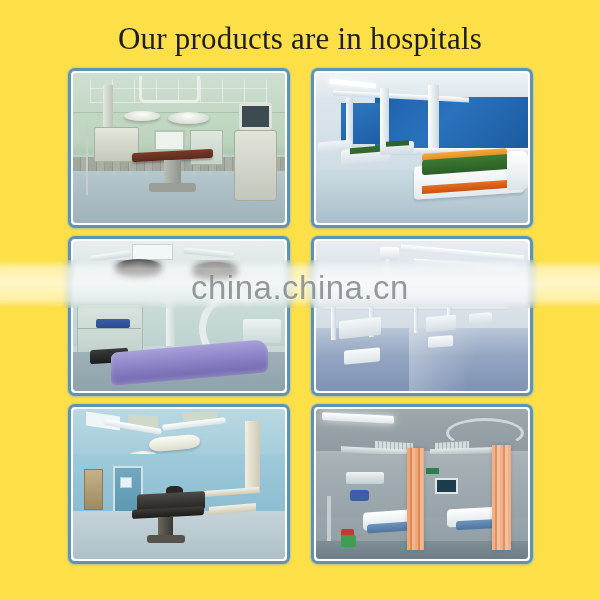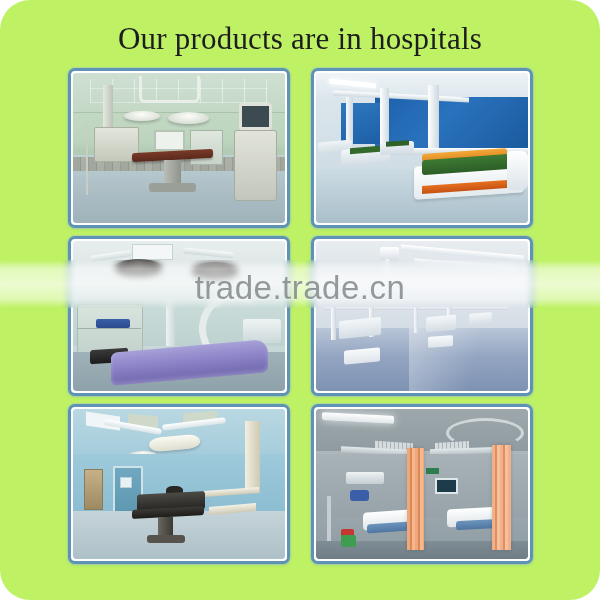--- a/index.html
+++ b/index.html
@@ -4,24 +4,23 @@
 <style>
   html, body {
     margin: 0;
     padding: 0;
     background: #ffffff;
   }
   #page {
     position: relative;
     width: 600px;
     height: 600px;
-    background: #bef264;
+    background: #fde047;
     overflow: hidden;
     font-family: "Liberation Sans", sans-serif;
-    border-radius: 30px;
   }
 
   
   #page-title {
     position: absolute;
     left: 0;
     top: 21px;
     width: 600px;
     text-align: center;
     font-family: "Liberation Serif", serif;
@@ -559,15 +558,15 @@
         <div class="layer p6-bin-red"></div>
         <div class="layer p6-bin-green"></div>
         <div class="layer p6-curtain1"></div>
         <div class="layer p6-curtain2"></div>
       </div>
     </div>
 
   </div>
 
   <div id="watermark-band"></div>
-  <div id="watermark-text">trade.trade.cn</div>
+  <div id="watermark-text">china.china.cn</div>
 
 </div>
 
 </body></html>

